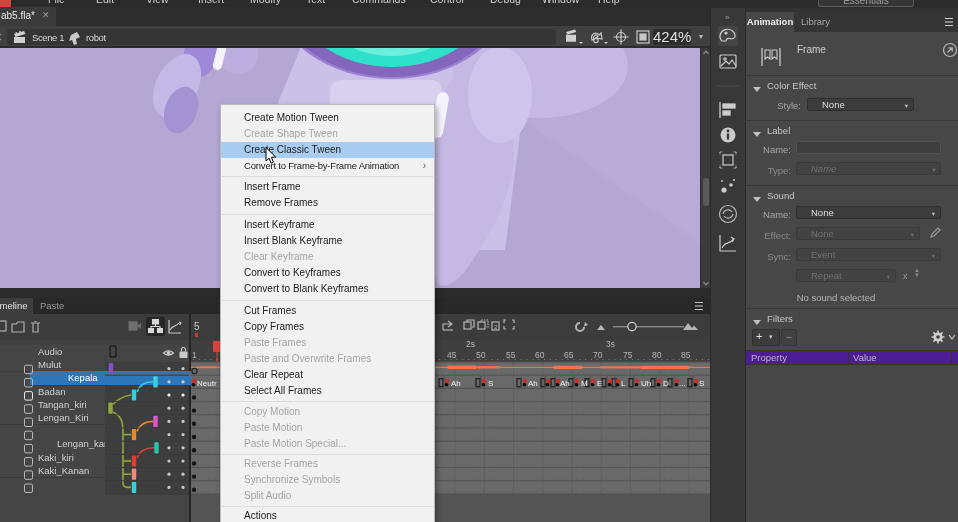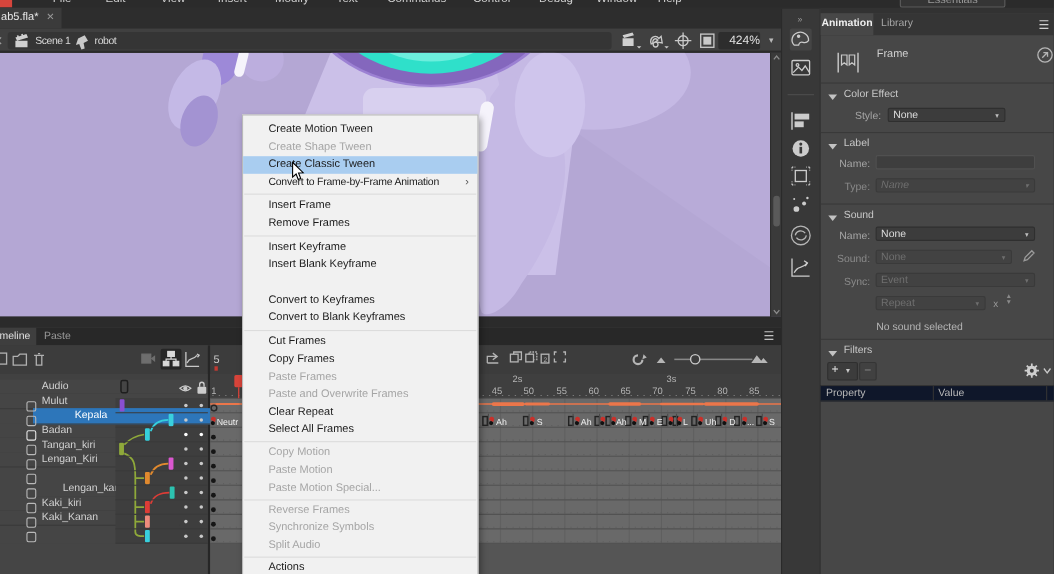--- a/index.html
+++ b/index.html
@@ -13,21 +13,21 @@
   #essbox{position:absolute;left:818px;top:-9px;width:94px;height:14px;border:1px solid #5c5c5c;
           border-radius:2px;background:#353535;color:#9a9a9a;font-size:10px;line-height:18px;text-align:center;}
   #tabbar{left:0;top:7px;width:958px;height:19px;background:#2d2d2d;}
   #doctab{position:absolute;left:0;top:0;width:56px;height:19px;background:#3b3b3b;}
   #doctab span.t{position:absolute;left:1px;top:3px;font-size:10px;color:#e8e8e8;}
   #doctab span.x{position:absolute;left:42px;top:3px;font-size:9px;color:#9a9a9a;}
   #scenebar{left:0;top:26px;width:710px;height:20px;background:#404040;border-bottom:2px solid #2b2b2b;}
   #crumb{position:absolute;left:7px;top:3px;width:549px;height:16px;background:#353535;border-radius:3px;}
   #scenebar .txt{position:absolute;top:6px;font-size:9.5px;letter-spacing:-0.4px;color:#d8d8d8;}
   #zoombox{position:absolute;left:653px;top:3px;width:38px;height:16px;background:#2d2d2d;border-radius:2px;
-           color:#e0e0e0;font-size:11px;line-height:16px;text-align:right;}
+           color:#e0e0e0;font-size:15px;line-height:16px;text-align:right;}
   #zoomchev{position:absolute;left:694px;top:3px;width:14px;height:16px;color:#b9b9b9;font-size:8px;line-height:16px;text-align:center;}
   
   #stage{left:0;top:48px;width:710px;height:240px;overflow:hidden;}
   #stagebottom{left:0;top:288px;width:710px;height:10px;background:#2b2b2b;}
   #vsb{left:700px;top:48px;width:10px;height:240px;background:#3a3a3a;border-left:1px solid #2d2d2d;}
   #vsbthumb{position:absolute;left:2px;top:130px;width:6px;height:28px;background:#5a5a5a;border-radius:3px;}
   
   #tl{left:0;top:298px;width:710px;height:224px;background:#454545;}
   #tltabs{position:absolute;left:0;top:0;width:710px;height:16px;background:#282828;}
   .tltab{position:absolute;top:0;height:16px;font-size:9.5px;line-height:16px;}
@@ -49,21 +49,21 @@
   #ptabs{position:absolute;left:0;top:4px;width:213px;height:20px;background:#353535;}
   #ptab1{position:absolute;left:0px;top:0;width:48px;height:20px;background:#474747;color:#f0f0f0;
          font-size:9.5px;line-height:20px;text-align:center;font-weight:bold;}
   #ptab2{position:absolute;left:48px;top:0;color:#a6a6a6;font-size:9.5px;line-height:20px;padding-left:7px;}
   .sechead{position:absolute;left:7px;font-size:9.5px;color:#c8c8c8;}
   .sechead:before{content:"";display:inline-block;width:0;height:0;border-left:4px solid transparent;
     border-right:4px solid transparent;border-top:5px solid #c2c2c2;margin-right:6px;position:relative;top:3px;left:0;}
   .plabel{position:absolute;font-size:9.5px;color:#a5a5a5;text-align:right;width:40px;left:5px;}
   .plabel.dis{color:#8a8a8a;}
   .pdd{position:absolute;left:50px;width:145px;height:13px;background:#3c3c3c;border:1px solid #2f2f2f;
-       border-radius:2px;font-size:9.5px;color:#dedede;line-height:12px;padding-left:4px;box-sizing:border-box;}
+       border-radius:2px;font-size:9.5px;color:#dedede;line-height:12px;padding-left:14px;box-sizing:border-box;}
   .pdd.dis{background:#424242;border-color:#3a3a3a;color:#6f6f6f;}
   .pdd .ch{position:absolute;right:5px;top:1px;font-size:6.5px;color:#bdbdbd;}
   .pdd.dis .ch{color:#6f6f6f;}
   .pdivider{position:absolute;left:0;width:213px;height:1px;background:#393939;}
   
   #ctx{z-index:10;left:220px;top:103.5px;width:215px;height:419px;background:#f1f1f1;
        border:1px solid #b9b9b9;box-sizing:border-box;box-shadow:2px 3px 6px rgba(0,0,0,0.35);}
   .ci{position:absolute;left:0;width:213px;height:16px;font-size:10px;color:#1b1b1b;line-height:16px;padding-left:23px;box-sizing:border-box;}
   .ci.dis{color:#a5a5a5;}
   .ci.hl{background:#a9cdf0;}
@@ -549,21 +549,21 @@
     <div class="pdivider" style="top:112px"></div>
     <div class="sechead" style="top:117px">Label</div>
     <div class="plabel" style="top:136px">Name:</div>
     <div class="abs" style="left:50px;top:133px;width:145px;height:13px;background:#3e3e3e;border:1px solid #505050;border-radius:2px;box-sizing:border-box;"></div>
     <div class="plabel dis" style="top:157px">Type:</div>
     <div class="pdd dis" style="top:154px;font-style:italic;">Name<span class="ch">▾</span></div>
     <div class="pdivider" style="top:177px"></div>
     <div class="sechead" style="top:182px">Sound</div>
     <div class="plabel" style="top:201px">Name:</div>
     <div class="pdd" style="top:198px;">None<span class="ch">▾</span></div>
-    <div class="plabel dis" style="top:222px">Sound:</div>
+    <div class="plabel dis" style="top:222px">Effect:</div>
     <div class="pdd dis" style="top:219px;width:124px;">None<span class="ch">▾</span></div>
     <svg style="position:absolute;left:182px;top:218px" width="14" height="14" viewBox="0 0 14 14">
 <path d="M3,11 l1,-3 6,-6 2,2 -6,6 z" fill="none" stroke="#9a9a9a" stroke-width="1.2"></path>
     </svg>
     <div class="plabel dis" style="top:243px">Sync:</div>
     <div class="pdd dis" style="top:240px;">Event<span class="ch">▾</span></div>
     <div class="pdd dis" style="top:261px;width:100px;">Repeat<span class="ch">▾</span></div>
     <div class="abs" style="left:157px;top:263px;color:#9a9a9a;font-size:9px;">x</div>
     <div class="abs" style="left:168px;top:260px;color:#8a8a8a;font-size:6px;line-height:5px;">▲<br>▼</div>
     <div class="abs" style="left:0;top:284px;width:180px;text-align:center;font-size:9.5px;color:#b5b5b5;">No sound selected</div>
@@ -577,38 +577,39 @@
     <svg style="position:absolute;left:184px;top:321px" width="26" height="16" viewBox="0 0 26 16">
 <g fill="#cfcfcf">
         <circle cx="8" cy="8" r="4.6"></circle>
         <g stroke="#cfcfcf" stroke-width="1.6">
 <path d="M8,1.5 v3 M8,11.5 v3 M1.5,8 h3 M11.5,8 h3 M3.4,3.4 l2.1,2.1 M10.5,10.5 l2.1,2.1 M12.6,3.4 l-2.1,2.1 M5.5,10.5 l-2.1,2.1"></path>
         </g>
 <circle cx="8" cy="8" r="1.8" fill="#3c3c3c"></circle>
       </g>
 <path d="M19,6 l3,4 3,-4" fill="none" stroke="#c9c9c9" stroke-width="1.2"></path>
     </svg>
-    <div class="abs" style="left:0;top:342px;width:213px;height:13px;background:#0f172a;border-top:1px solid #333;border-bottom:1px solid #333;">
+    <div class="abs" style="left:0;top:342px;width:213px;height:13px;background:#4c1d95;border-top:1px solid #333;border-bottom:1px solid #333;">
       <span style="position:absolute;left:5px;top:1px;font-size:9.5px;color:#b9b9b9;">Property</span>
       <span style="position:absolute;left:107px;top:1px;font-size:9.5px;color:#b9b9b9;">Value</span>
       <span style="position:absolute;left:102px;top:0;width:1px;height:13px;background:#333;"></span>
       <span style="position:absolute;left:205px;top:0;width:1px;height:13px;background:#333;"></span>
     </div>
   </div>
 <div class="abs" id="ctx">
     <div class="ci" style="top:5.0px">Create Motion Tween</div>
     <div class="ci dis" style="top:21.0px">Create Shape Tween</div>
     <div class="ci hl" style="top:37.0px">Create Classic Tween</div>
     <div class="ci" style="top:53.0px;font-size:9.5px;letter-spacing:-0.2px">Convert to Frame-by-Frame Animation<span class="carrow">›</span></div>
     <div class="csep" style="top:71.5px"></div>
     <div class="ci" style="top:74.0px">Insert Frame</div>
     <div class="ci" style="top:90.0px">Remove Frames</div>
     <div class="csep" style="top:109.2px"></div>
     <div class="ci" style="top:112.5px">Insert Keyframe</div>
     <div class="ci" style="top:128.5px">Insert Blank Keyframe</div>
+    <div class="ci dis" style="top:144.5px">Clear Keyframe</div>
     <div class="ci" style="top:160.5px">Convert to Keyframes</div>
     <div class="ci" style="top:176.5px">Convert to Blank Keyframes</div>
     <div class="csep" style="top:195.2px"></div>
     <div class="ci" style="top:198.0px">Cut Frames</div>
     <div class="ci" style="top:214.0px">Copy Frames</div>
     <div class="ci dis" style="top:230.0px">Paste Frames</div>
     <div class="ci dis" style="top:246.0px">Paste and Overwrite Frames</div>
     <div class="ci" style="top:262.0px">Clear Repeat</div>
     <div class="ci" style="top:278.0px">Select All Frames</div>
     <div class="csep" style="top:296.5px"></div>

